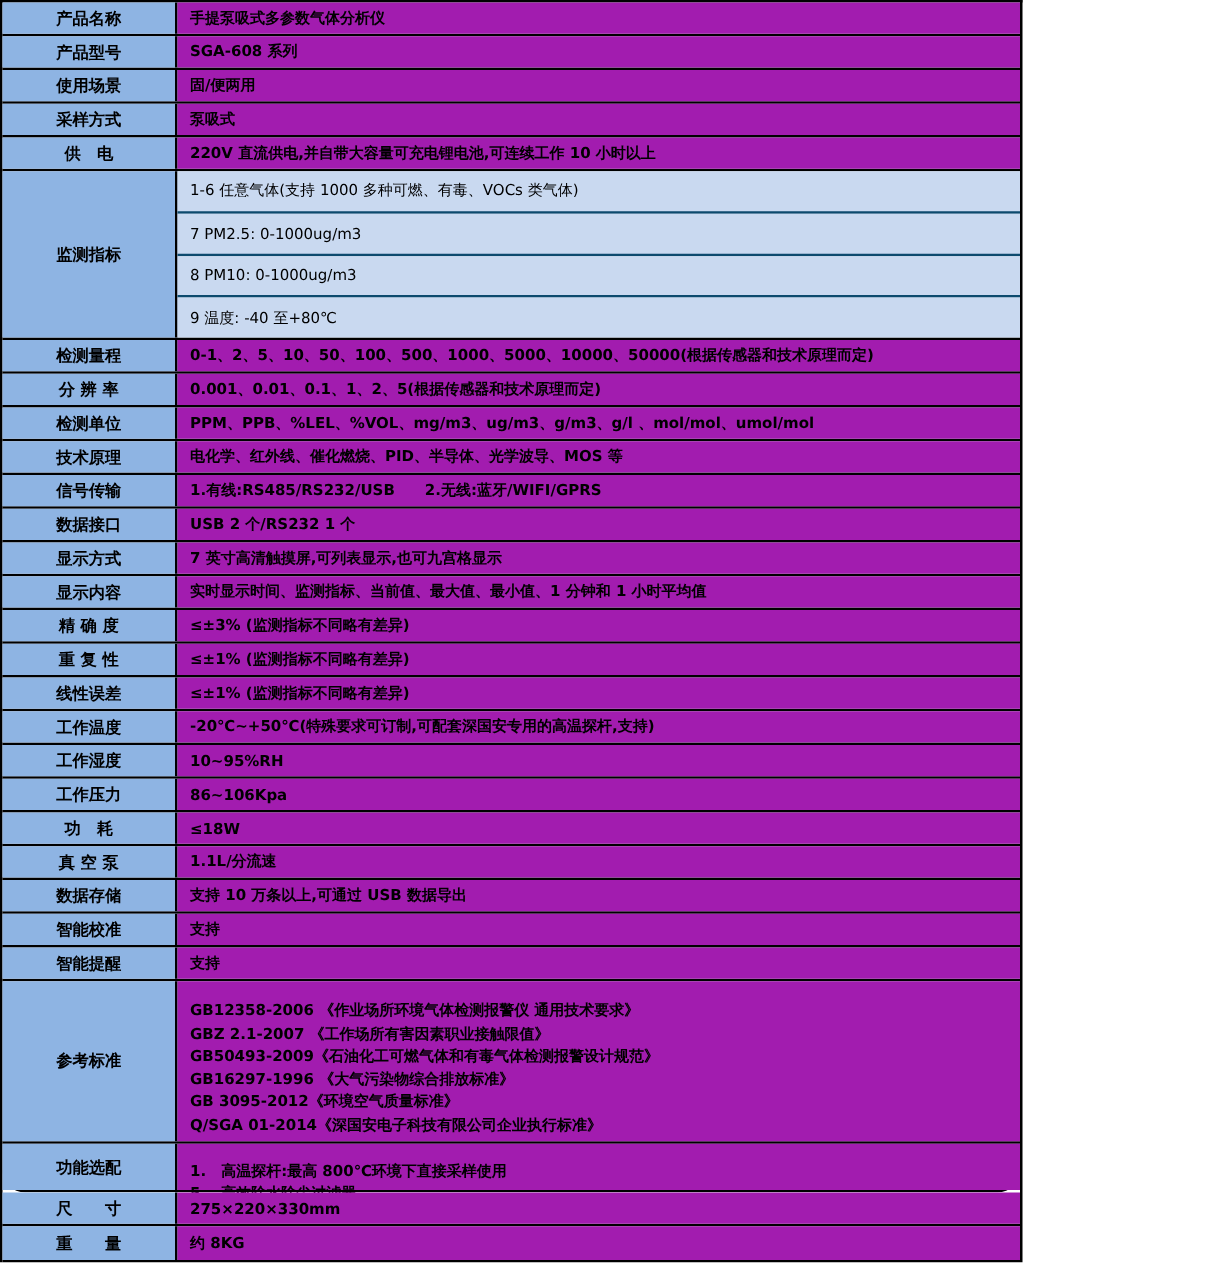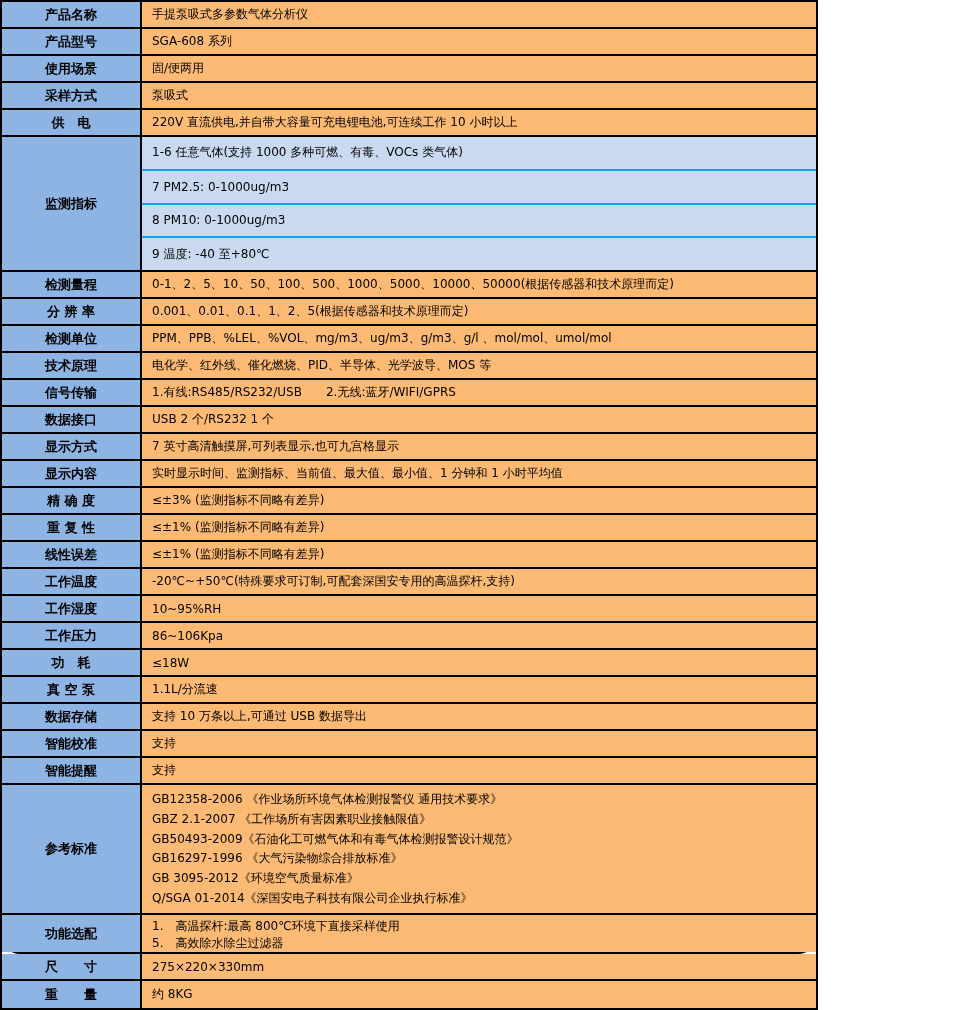--- a/index.html
+++ b/index.html
@@ -30,39 +30,40 @@
     width:140px;flex:none;
     box-sizing:border-box;
     border-right:2px solid #000;
     background:#8EB4E3;
     display:flex;align-items:center;justify-content:center;
     font-weight:bold;font-size:13px;
     white-space:pre;
   }
   .value-cell{
     flex:1;min-width:0;
-    background:#fdba74;
+    background:#a21caf;
     display:flex;align-items:center;
     padding:0 8px 0 10px;
     font-size:12px;
     white-space:pre-wrap;
+    font-weight:bold;
   }
   .value-col{flex:1;min-width:0;display:flex;flex-direction:column;}
   .value-col .sub-cell{
     flex:1;box-sizing:border-box;
     background:#C9D9F0;
     display:flex;align-items:center;
     padding:0 8px 0 10px;
-    border-bottom:2px solid #0ea5e9;
+    border-bottom:2px solid #0c4a6e;
     font-size:12px;white-space:pre-wrap;
   }
   .value-col .sub-cell:last-child{border-bottom:none;}
   .value-cell.multiline{
     flex-direction:column;align-items:stretch;justify-content:space-evenly;
-    padding:3px 8px 3px 10px;
+    padding:14px 8px 3px 10px;
   }
   .value-cell.multiline .line{display:block;font-size:12px;}
 </style>
 </head>
 <body>
 
 <div class="spec-table">
 
   <div class="row">
     <div class="label-cell">产品名称</div>

